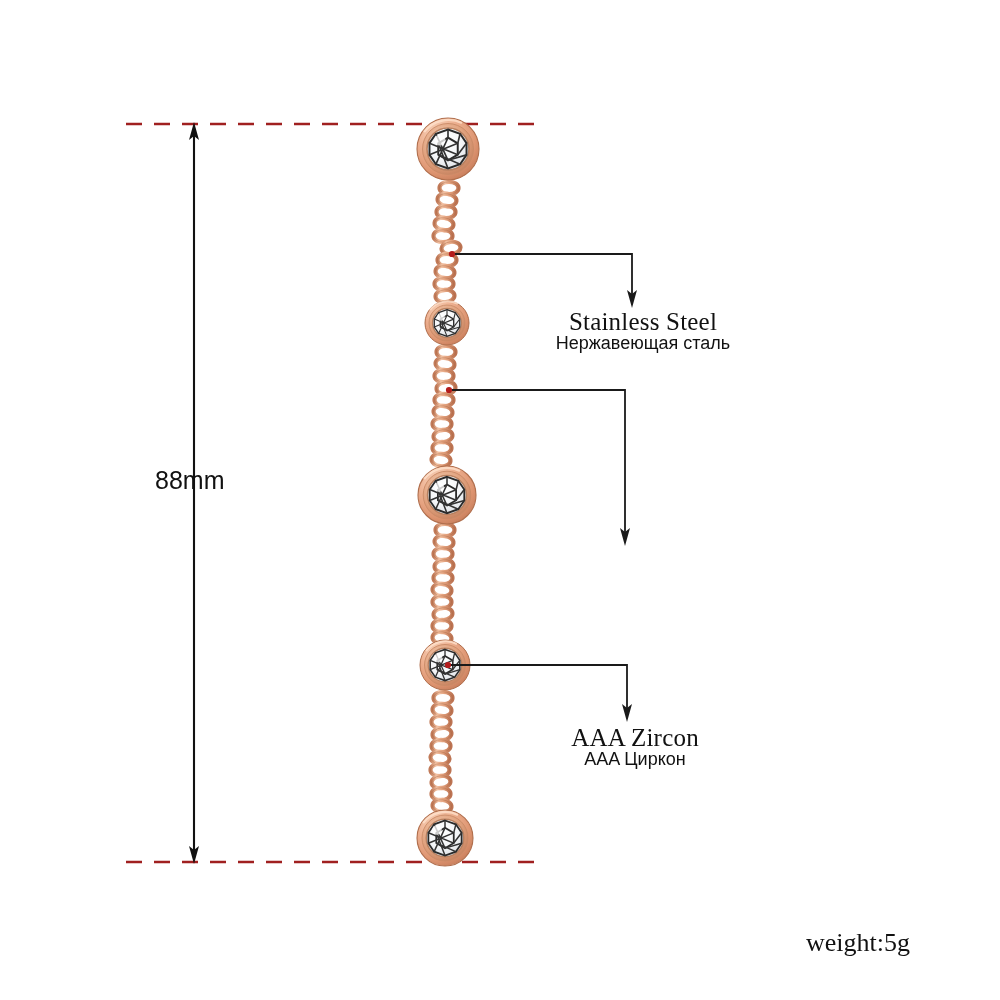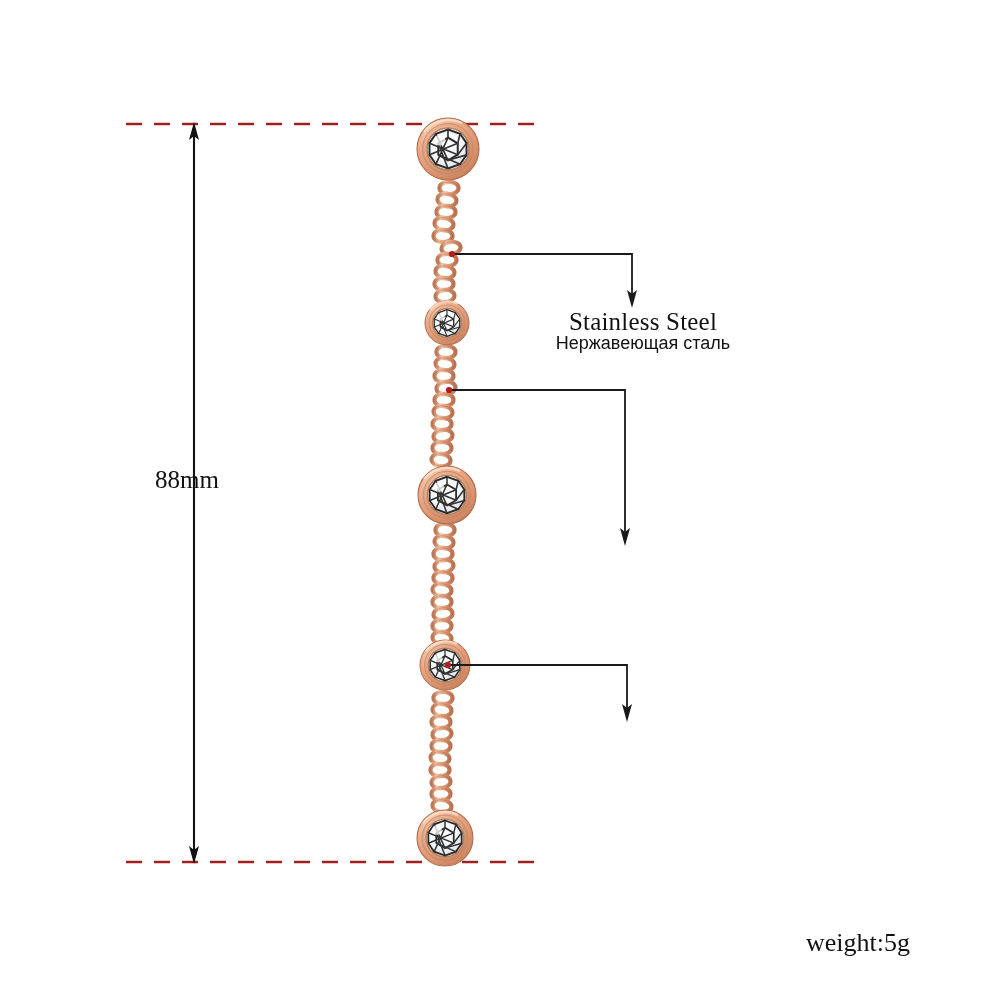--- a/index.html
+++ b/index.html
@@ -13,21 +13,21 @@
   }
   #stage{
     position:absolute;inset:0;
     width:1000px;height:1000px;
   }
   .abs{position:absolute;}
 
   
   .dim-label{
     left:155px;top:466px;
-    font-family:Liberation Serif, serif;
+    font-family:Liberation Sans, sans-serif;
     font-size:25px;
     color:#111111;
     letter-spacing:0px;
     white-space:nowrap;
   }
 
   
   .weight-label{
     left:806px;top:928px;
     font-family:"Liberation Serif", serif;
@@ -251,16 +251,20 @@
   </svg>
 
   <div class="abs dim-label">88mm</div>
 
   <div class="abs callout" id="callout-steel">
     <div class="en">Stainless Steel</div>
     <div class="ru">Нержавеющая сталь</div>
   </div>
 
 
+  <div class="abs callout" id="callout-zircon">
+    <div class="en">AAA Zircon</div>
+    <div class="ru">AAA Циркон</div>
+  </div>
 
   <div class="abs weight-label">weight:5g</div>
 
 </div>
 
 </body></html>

